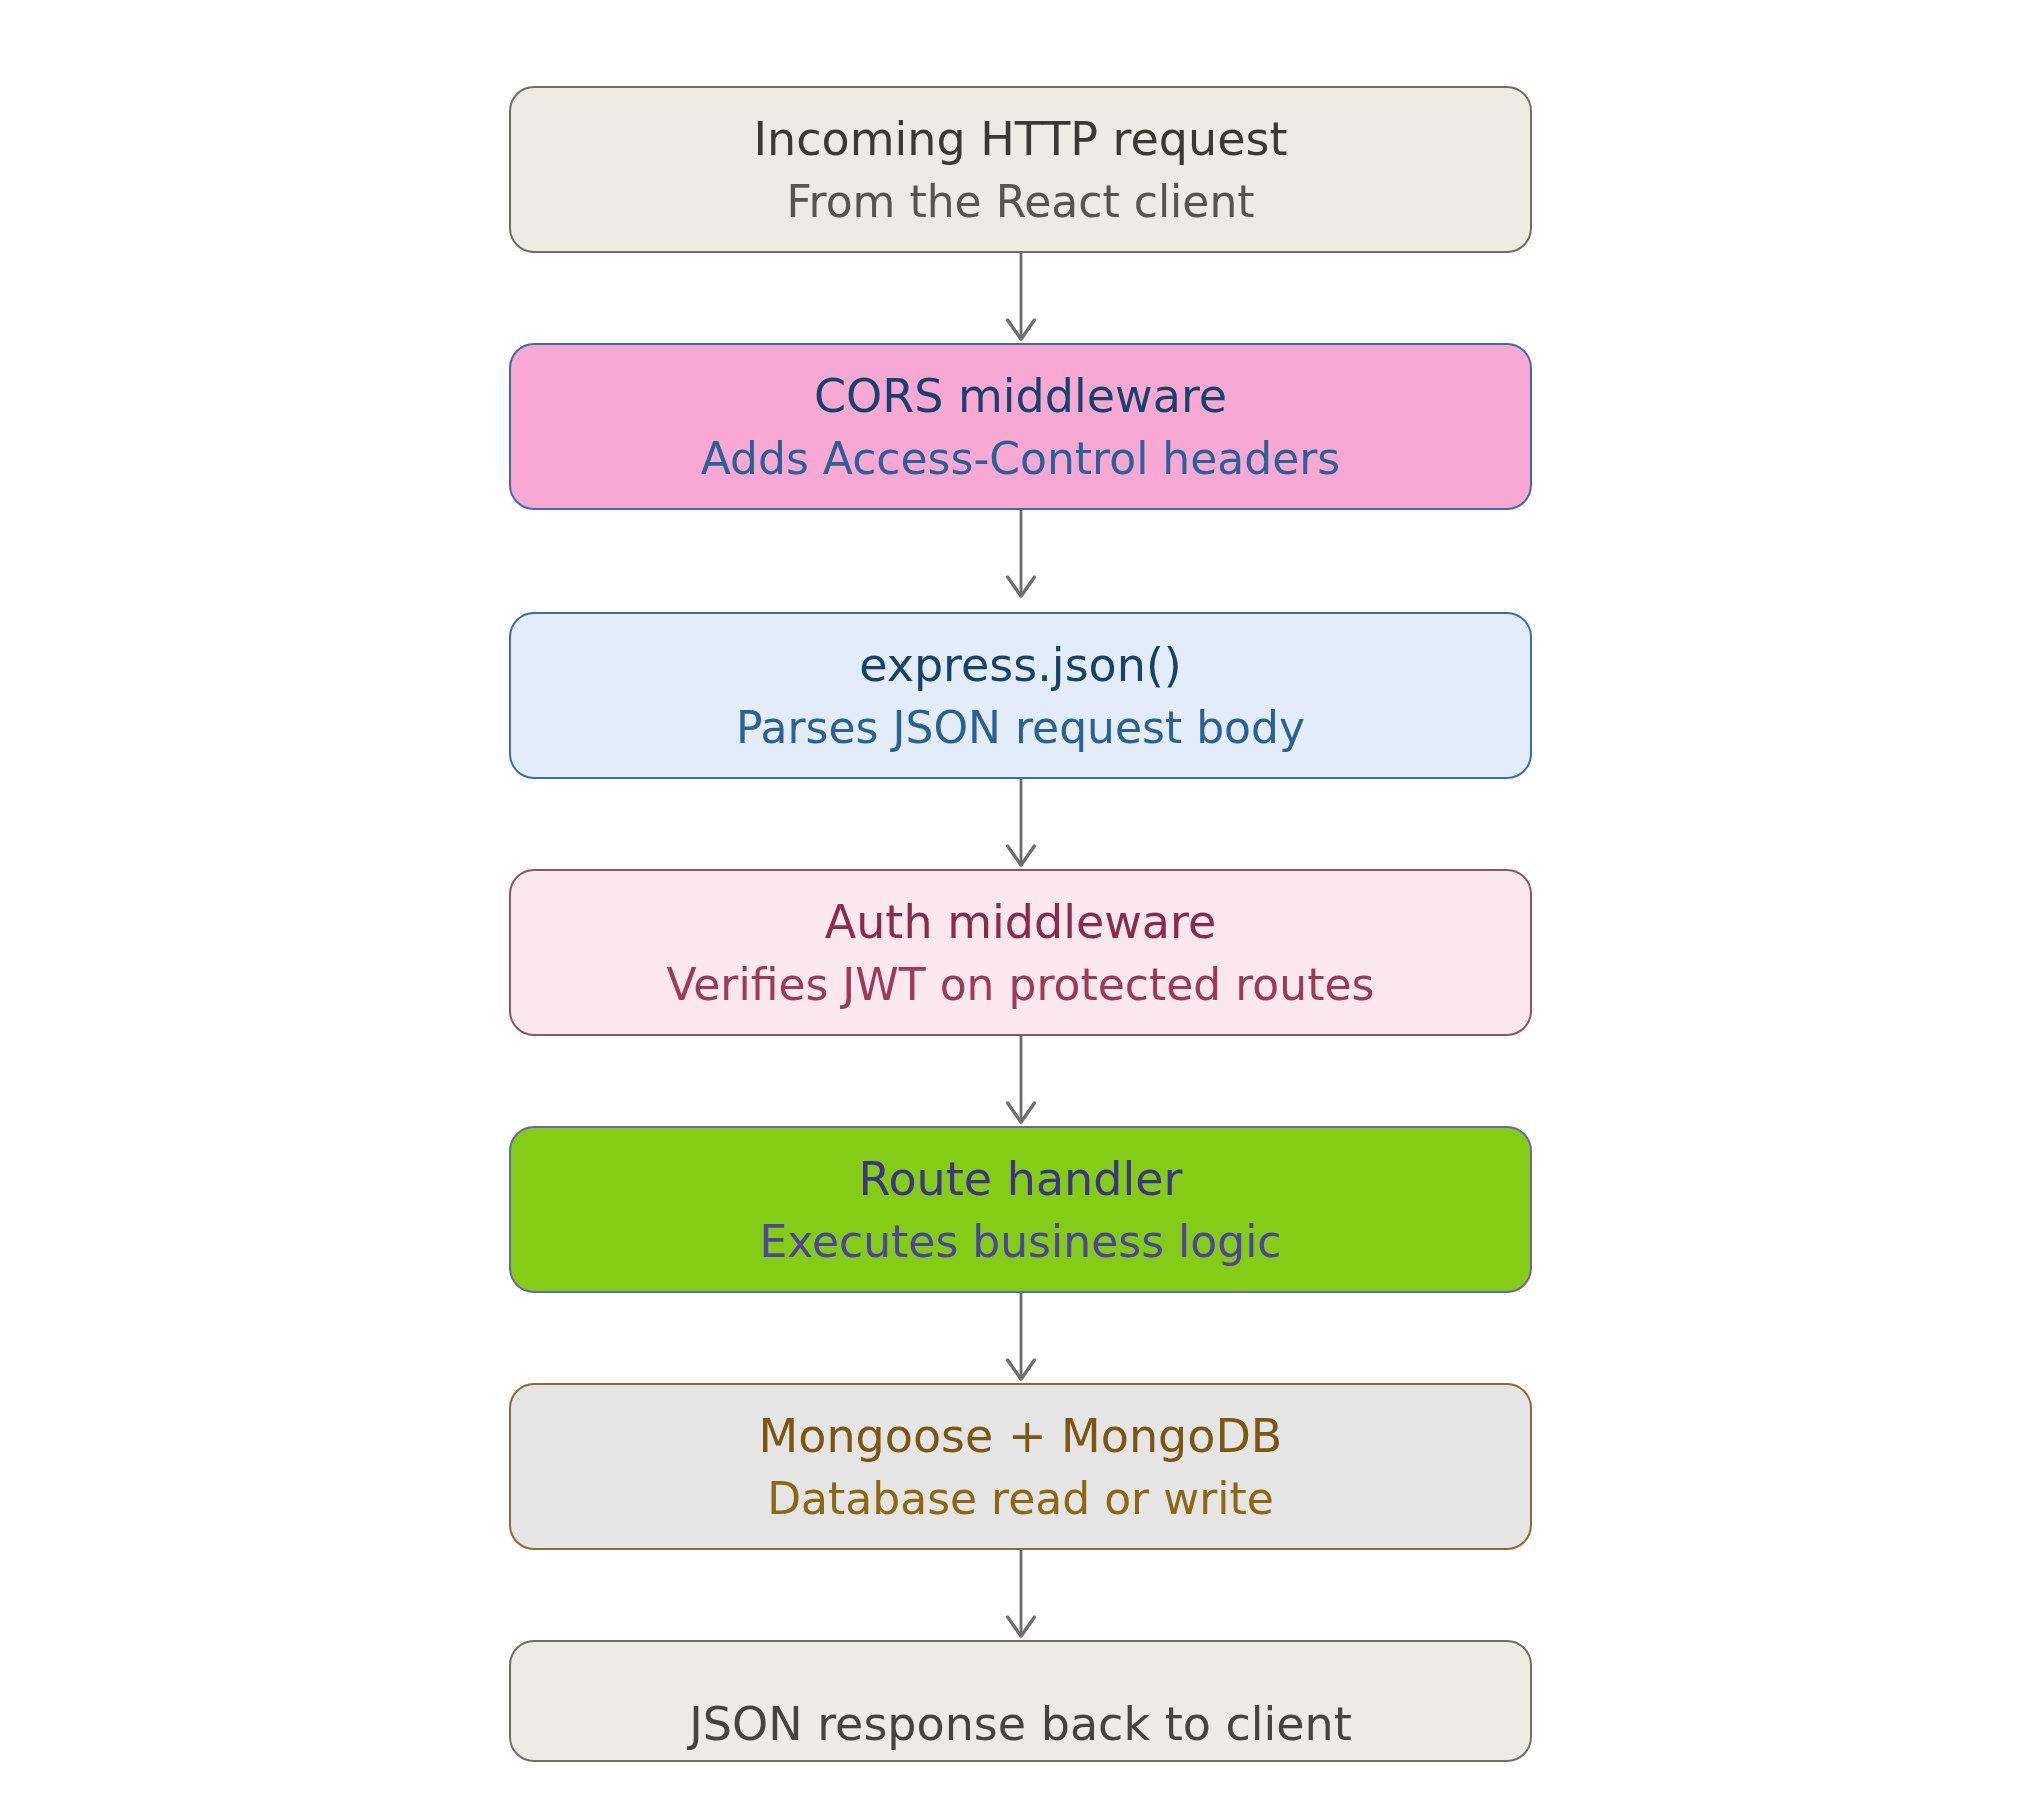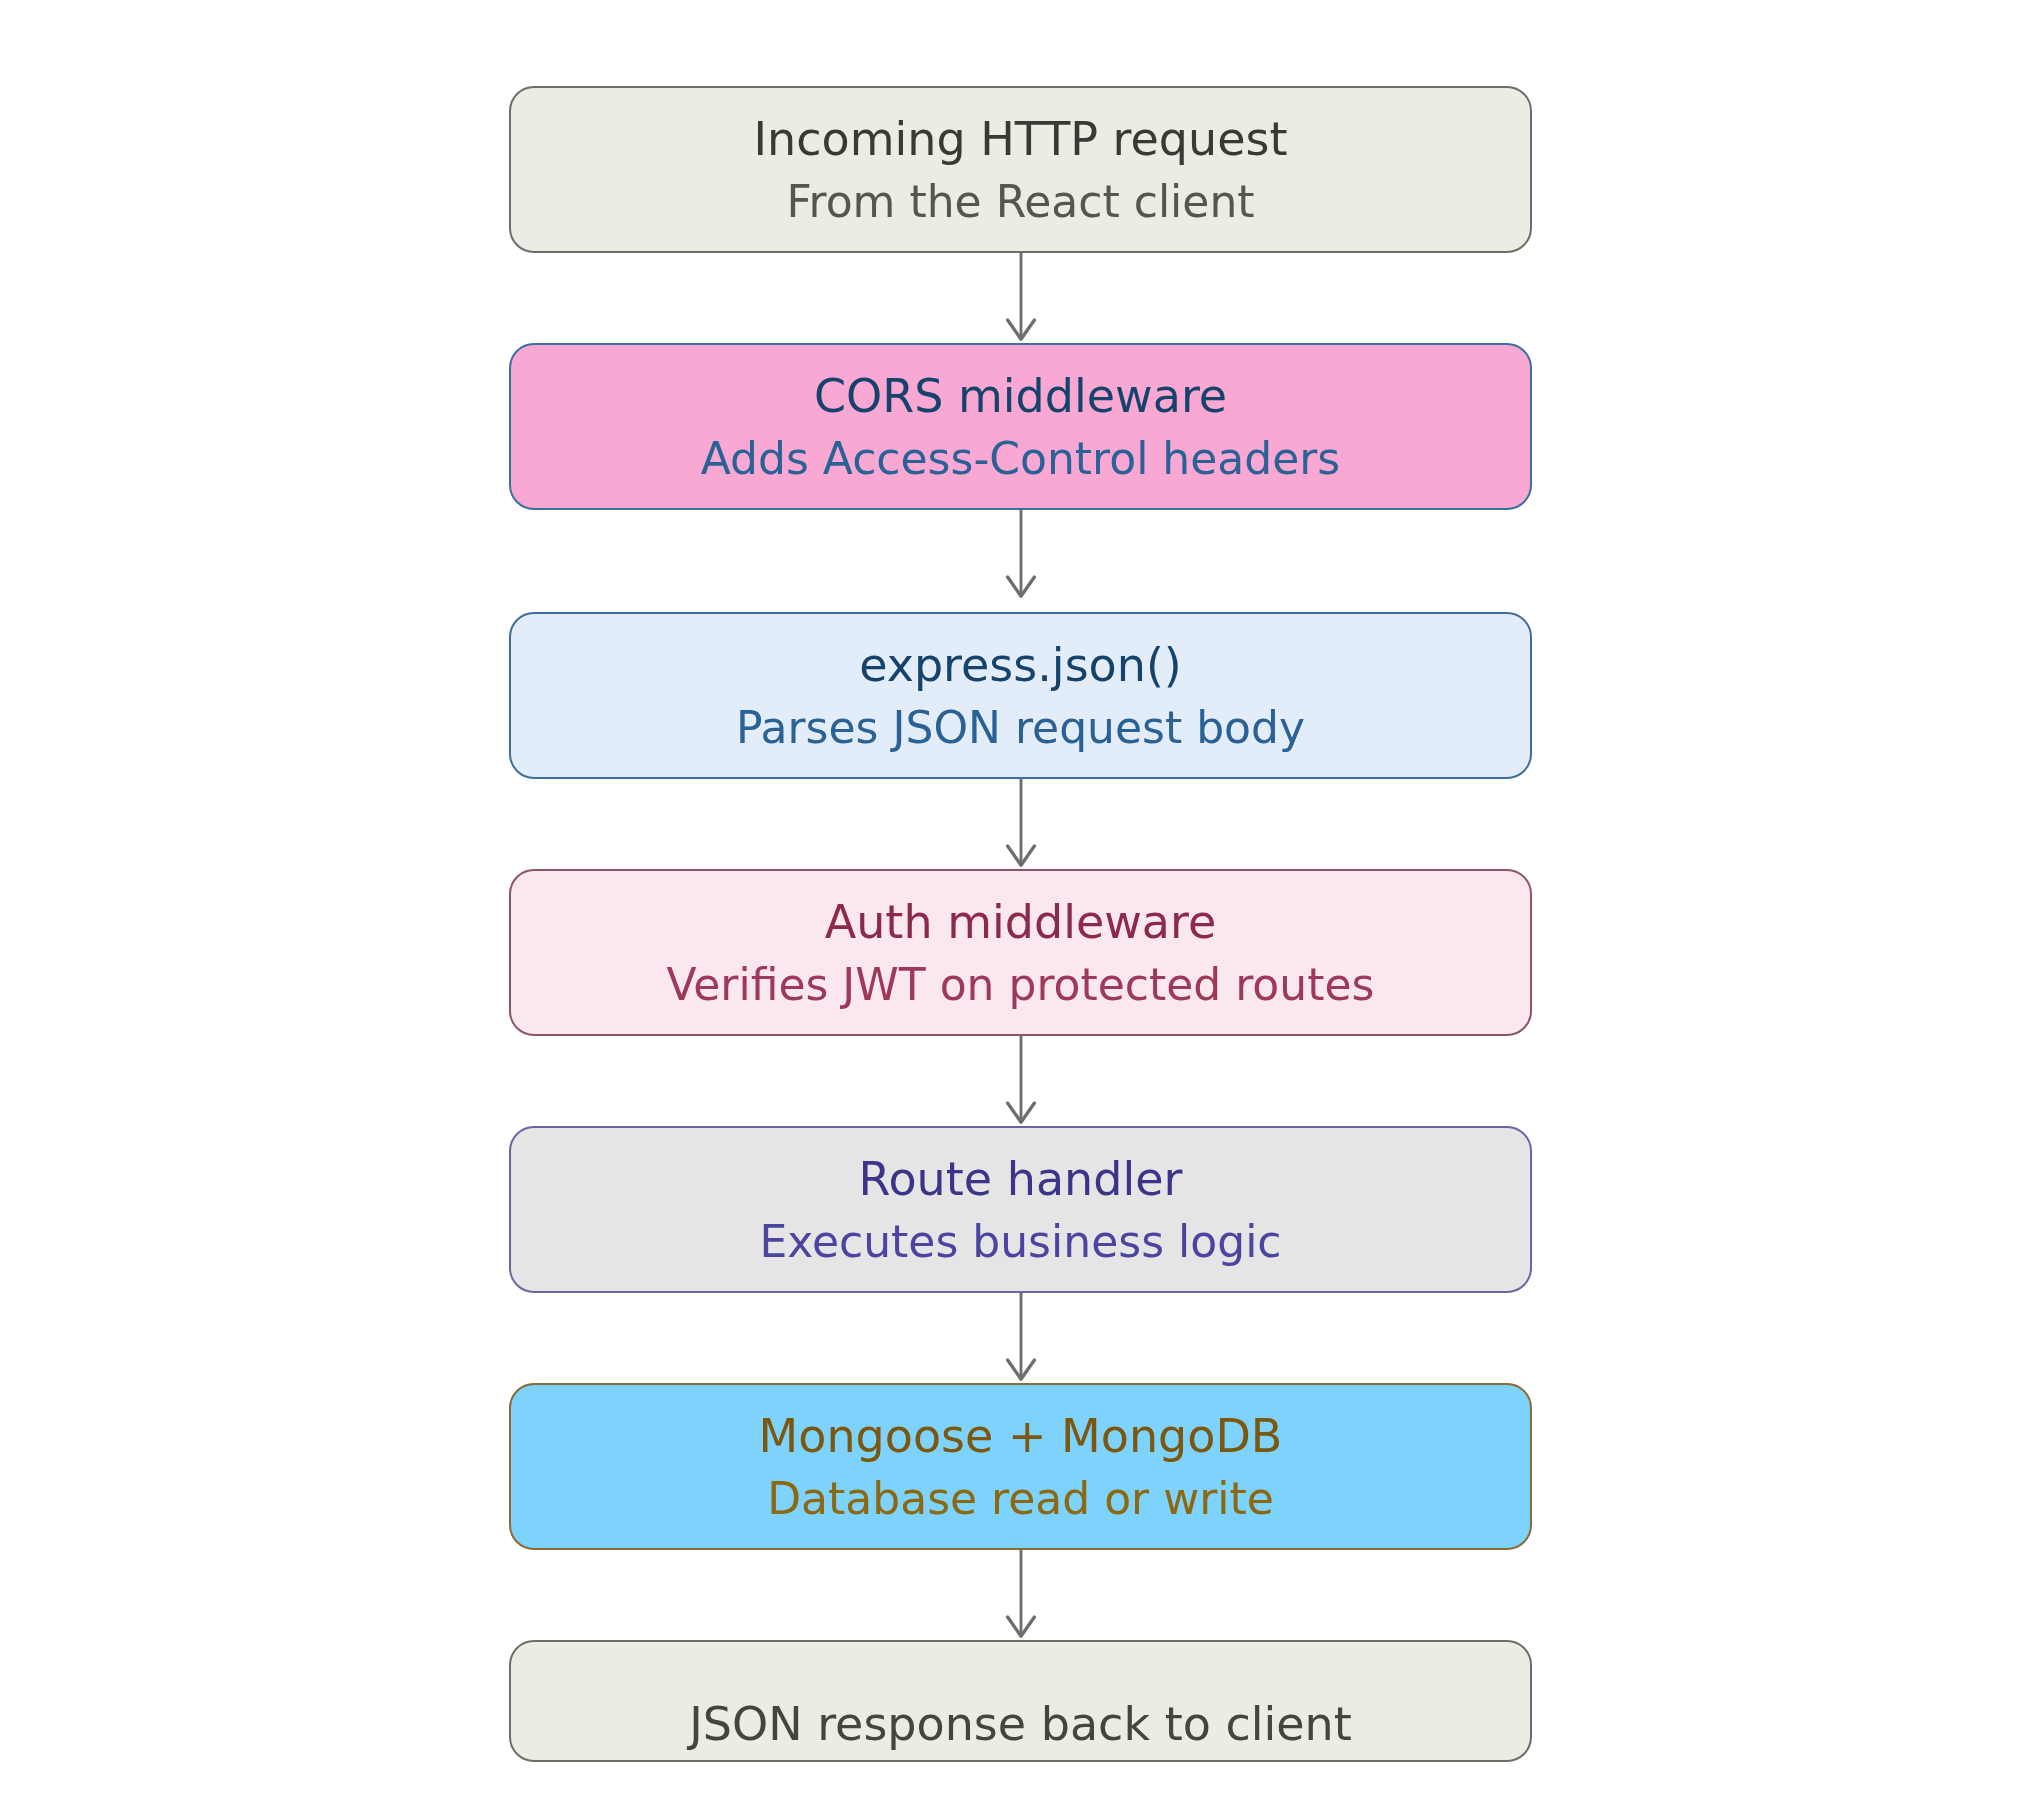--- a/index.html
+++ b/index.html
@@ -102,31 +102,31 @@
     <div class="node" style="background: rgb(251, 231, 238); border-color: rgb(142, 84, 104);">
       <div class="title" style="color: rgb(139, 42, 76);">Auth middleware</div>
       <div class="subtitle" style="color: rgb(158, 58, 88);">Verifies JWT on protected routes</div>
     </div>
 
     <svg class="arrow" viewBox="0 0 48 94">
       <line x1="24" y1="0" x2="24" y2="89" stroke-width="3"></line>
       <polyline points="10,70 24,90 38,70" stroke-width="3.5" stroke-linecap="round" stroke-linejoin="round"></polyline>
     </svg>
 
-    <div class="node" style="background: #e5e5e5; border-color: rgb(107, 102, 163);">
+    <div class="node" style="background: #84cc16; border-color: rgb(107, 102, 163);">
       <div class="title" style="color: rgb(59, 53, 137);">Route handler</div>
       <div class="subtitle" style="color: rgb(75, 68, 160);">Executes business logic</div>
     </div>
 
     <svg class="arrow" viewBox="0 0 48 94">
       <line x1="24" y1="0" x2="24" y2="89" stroke-width="3"></line>
       <polyline points="10,70 24,90 38,70" stroke-width="3.5" stroke-linecap="round" stroke-linejoin="round"></polyline>
     </svg>
 
-    <div class="node" style="background: #7dd3fc; border-color: rgb(138, 106, 53);">
+    <div class="node" style="background: #e5e5e5; border-color: rgb(138, 106, 53);">
       <div class="title" style="color: rgb(123, 87, 15);">Mongoose + MongoDB</div>
       <div class="subtitle" style="color: rgb(141, 104, 18);">Database read or write</div>
     </div>
 
     <svg class="arrow" viewBox="0 0 48 94">
       <line x1="24" y1="0" x2="24" y2="89" stroke-width="3"></line>
       <polyline points="10,70 24,90 38,70" stroke-width="3.5" stroke-linecap="round" stroke-linejoin="round"></polyline>
     </svg>
 
     <div class="node single" style="background: rgb(236, 235, 228); border-color: rgb(111, 110, 102);">

